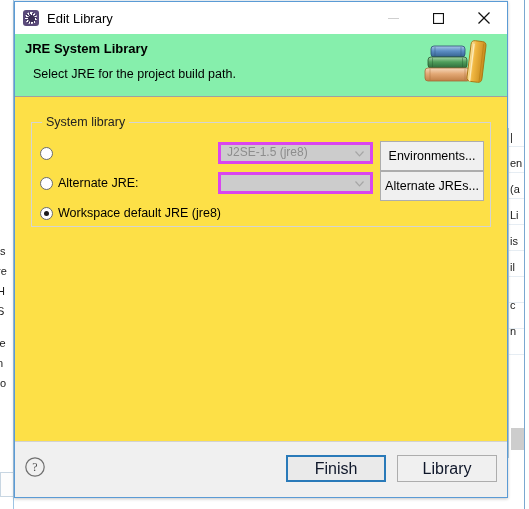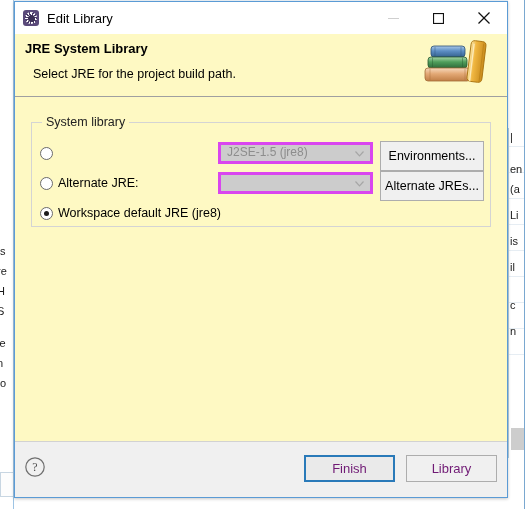--- a/index.html
+++ b/index.html
@@ -172,21 +172,21 @@
     align-items: center;
     justify-content: center;
   }
   .win-btn.close { width: 46px; }
   .win-btn svg { display: block; }
 
   
   .header {
     position: relative;
     flex: 0 0 62px;
-    background: #fef9c3;
+    background: #86efac;
     border-bottom: 1px solid #a0a0a0;
     box-sizing: border-box;
     padding: 6px 0 14px 10px;
   }
   .header-title {
     font-size: 13px;
     font-weight: bold;
     color: #000;
     line-height: 18px;
   }
@@ -202,21 +202,21 @@
     right: 10px;
     top: 1px;
     width: 80px;
     height: 56px;
   }
 
   
   .body {
     flex: 1 1 auto;
     position: relative;
-    background: #fef9c3;
+    background: #fde047;
     padding: 0;
   }
 
   fieldset.group {
     position: absolute;
     left: 16px;
     top: 18px;
     right: 16px;
     height: 112px;
     margin: 0;
@@ -343,24 +343,24 @@
     height: 22px;
   }
   .footer-actions {
     position: absolute;
     right: 10px;
     top: 13px;
     display: flex;
     gap: 11px;
   }
   .dlgbtn {
-    width: 91px;
+    width: 100px;
     height: 27px;
-    font-size: 13px;
-    color: #701a75;
+    font-size: 16px;
+    color: #0f172a;
     background: #f0f0f0;
     border: 1px solid #adadad;
     box-sizing: border-box;
     display: flex;
     align-items: center;
     justify-content: center;
   }
   .dlgbtn.default {
     border: 2px solid #2a7ab9;
     background: #eaeaea;
@@ -390,21 +390,21 @@
       <div class="bg-right-row" style="top:44px"></div>
       <div class="bg-right-row" style="top:70px"></div>
       <div class="bg-right-row" style="top:96px"></div>
       <div class="bg-right-row" style="top:122px"></div>
       <div class="bg-right-row" style="top:148px"></div>
       <div class="bg-right-row" style="top:174px"></div>
       <div class="bg-right-row" style="top:200px"></div>
       <div class="bg-right-row" style="top:226px"></div>
 
       <div class="bg-right-frag" style="top:4px">|</div>
-      <div class="bg-right-frag" style="top:36px">en</div>
+      <div class="bg-right-frag" style="top:30px">en</div>
       <div class="bg-right-frag" style="top:56px">(a</div>
       <div class="bg-right-frag" style="top:82px">Li</div>
       <div class="bg-right-frag" style="top:108px">is</div>
       <div class="bg-right-frag" style="top:134px">il</div>
       <div class="bg-right-frag" style="top:172px">c</div>
       <div class="bg-right-frag" style="top:198px">n</div>
 
       <div class="bg-right-scroll"></div>
     </div>
     <div class="bg-right-edge"></div>

